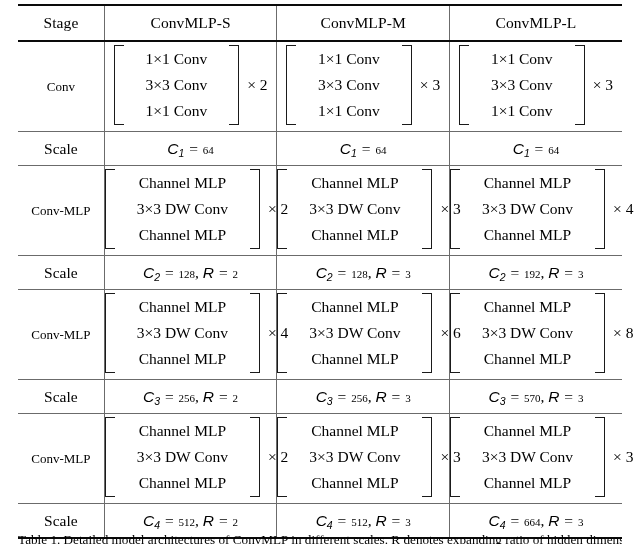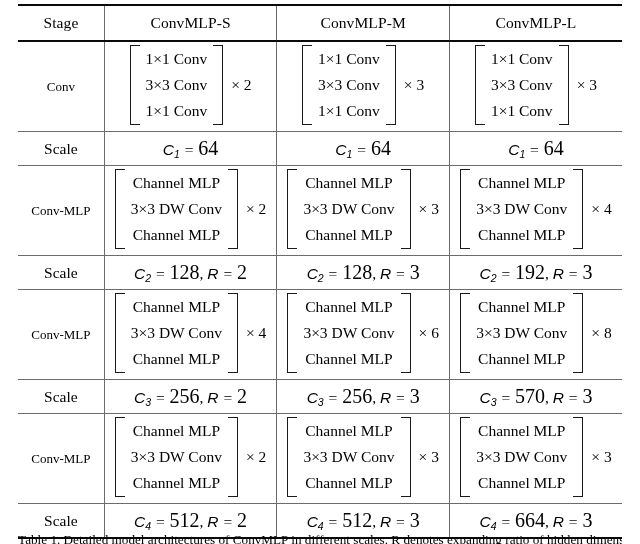--- a/index.html
+++ b/index.html
@@ -91,38 +91,38 @@
   }
   .mathvar sub {
     font-size: 10.5px;
     font-style: italic;
     vertical-align: baseline;
     position: relative;
     bottom: -3px;
   }
   .mathnum {
     font-style: normal;
-    font-size: 20px;
+    font-size: 11px;
   }
   .eq {
     font-style: normal;
     padding: 0 1px;
   }
 
   
   .stack-outer {
     display: inline-flex;
     align-items: center;
     justify-content: center;
     gap: 6px;
   }
   .bracketed {
     display: inline-flex;
     align-items: stretch;
-    gap: 4px;
+    gap: 20px;
   }
   .brk {
     width: 9px;
     align-self: stretch;
     position: relative;
   }
   .brk::before {
     content: "";
     position: absolute;
     top: 0; bottom: 0;

